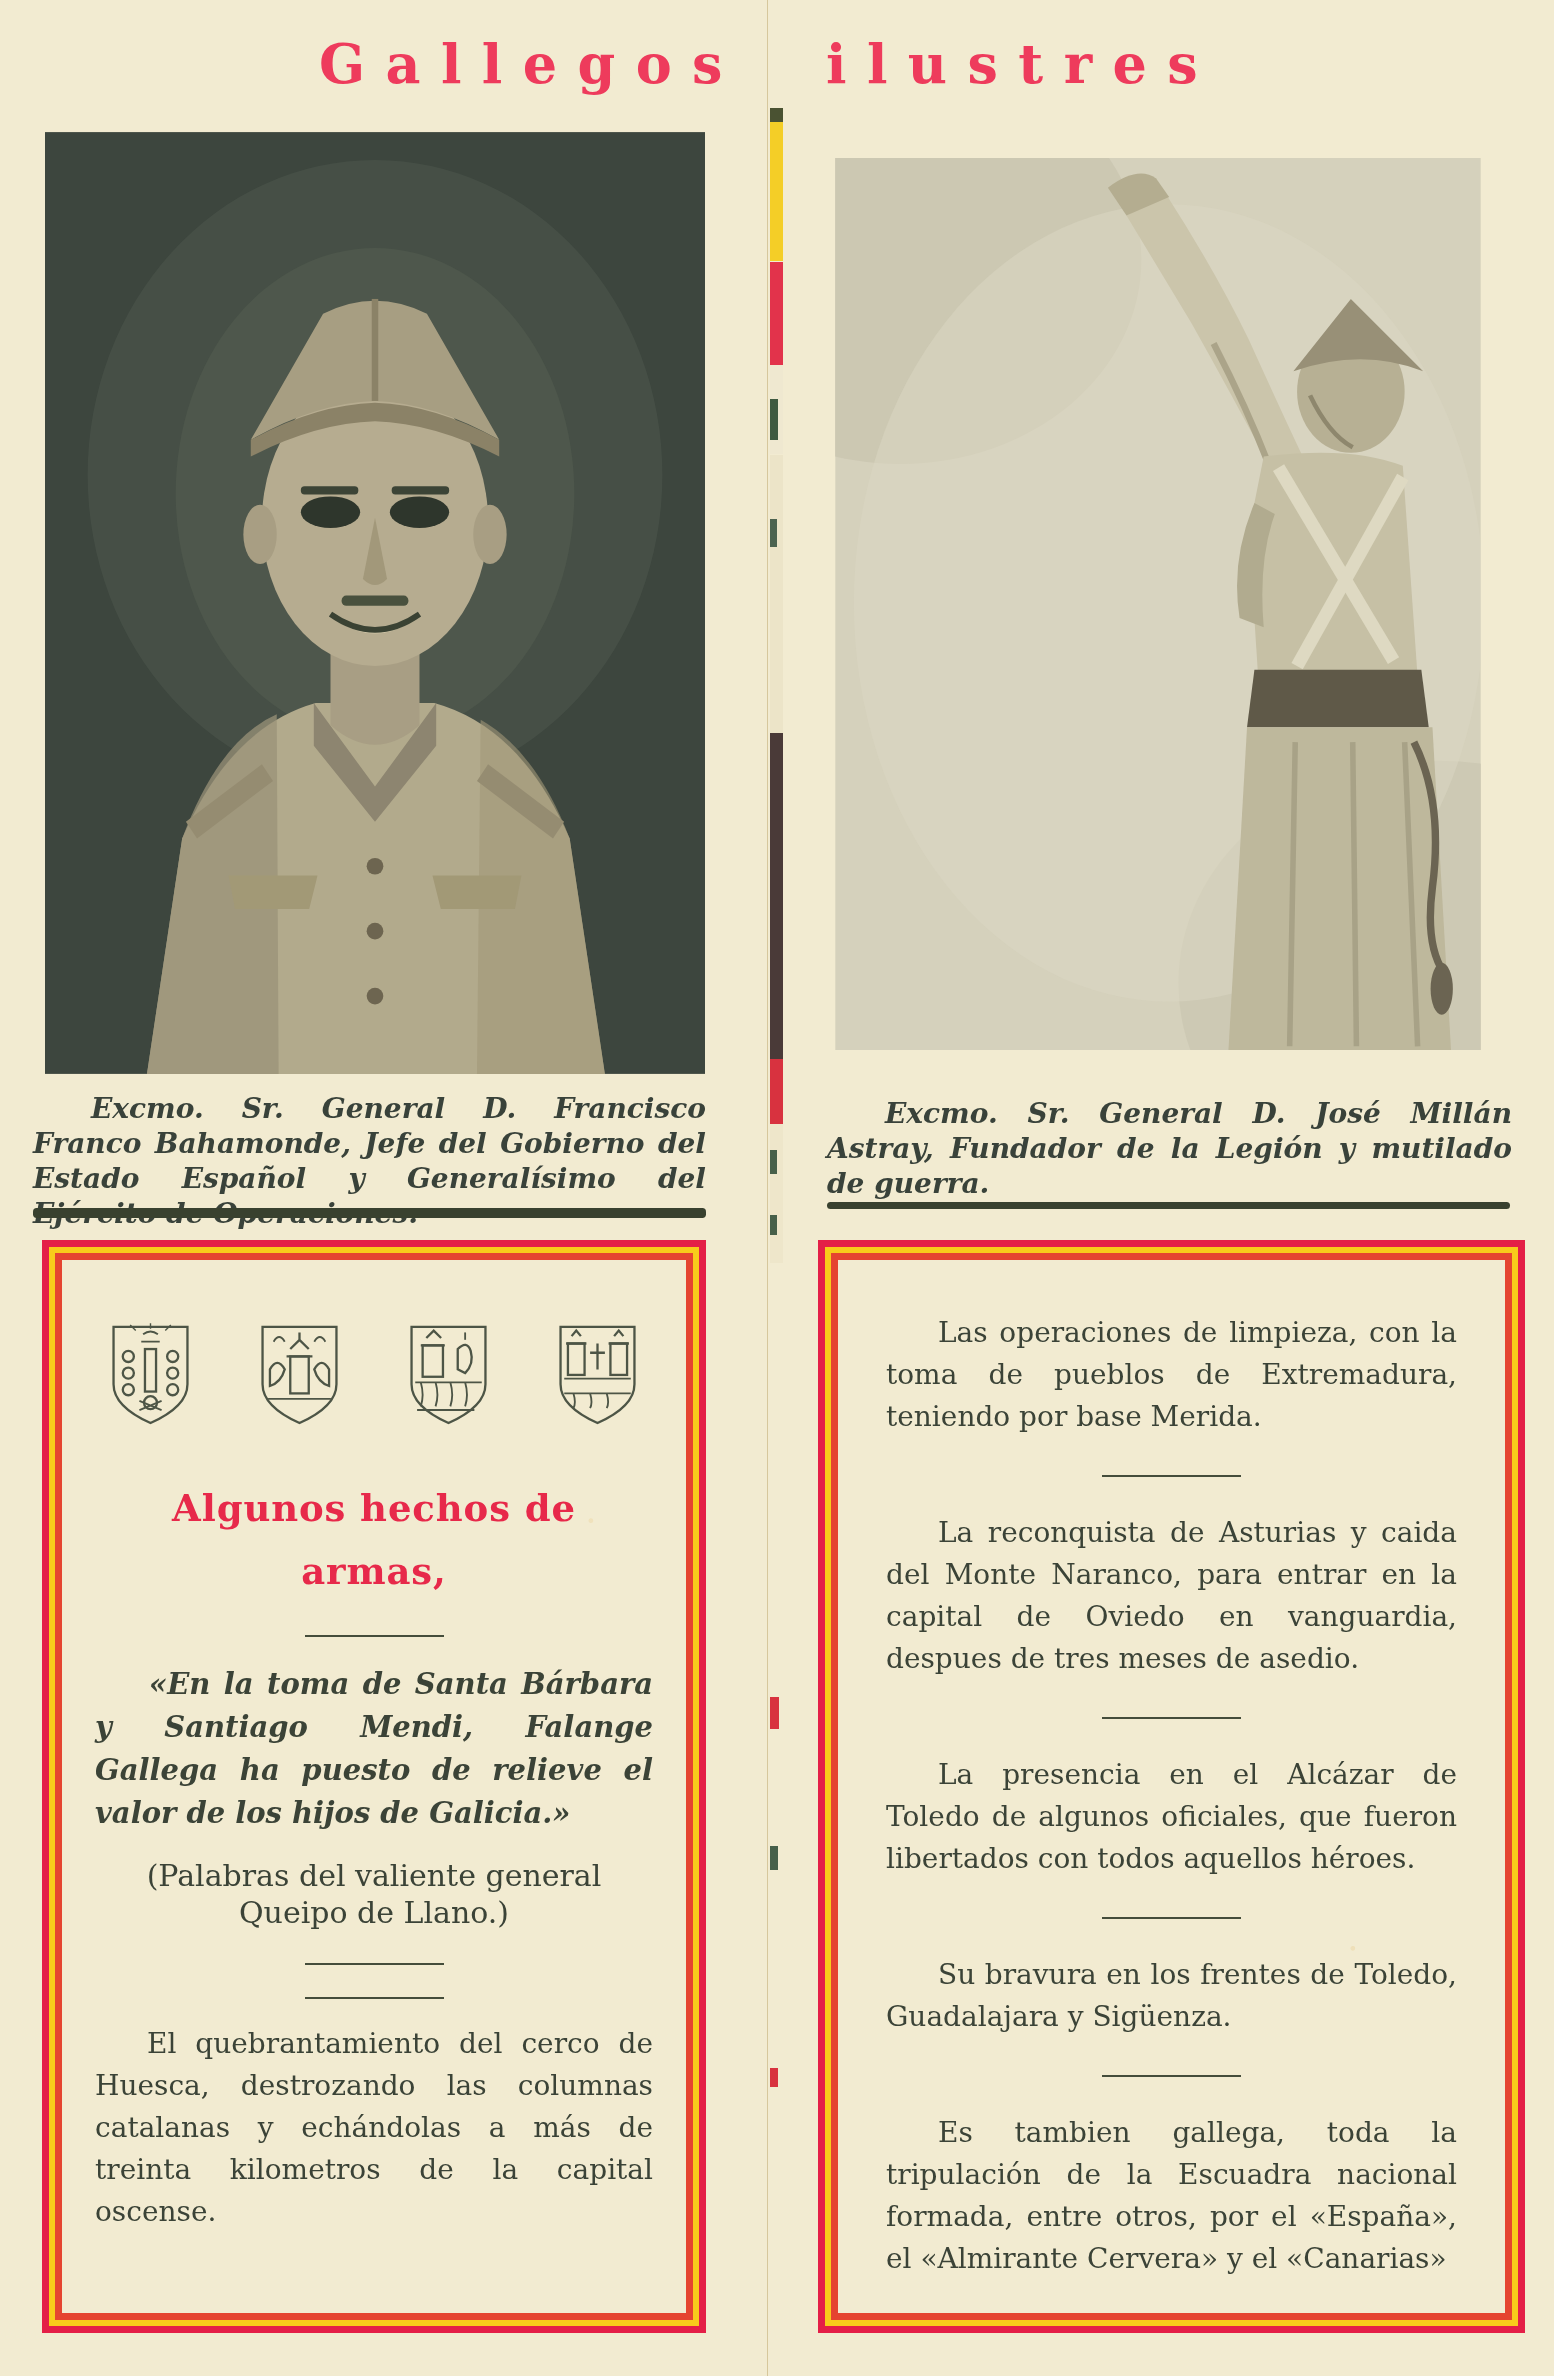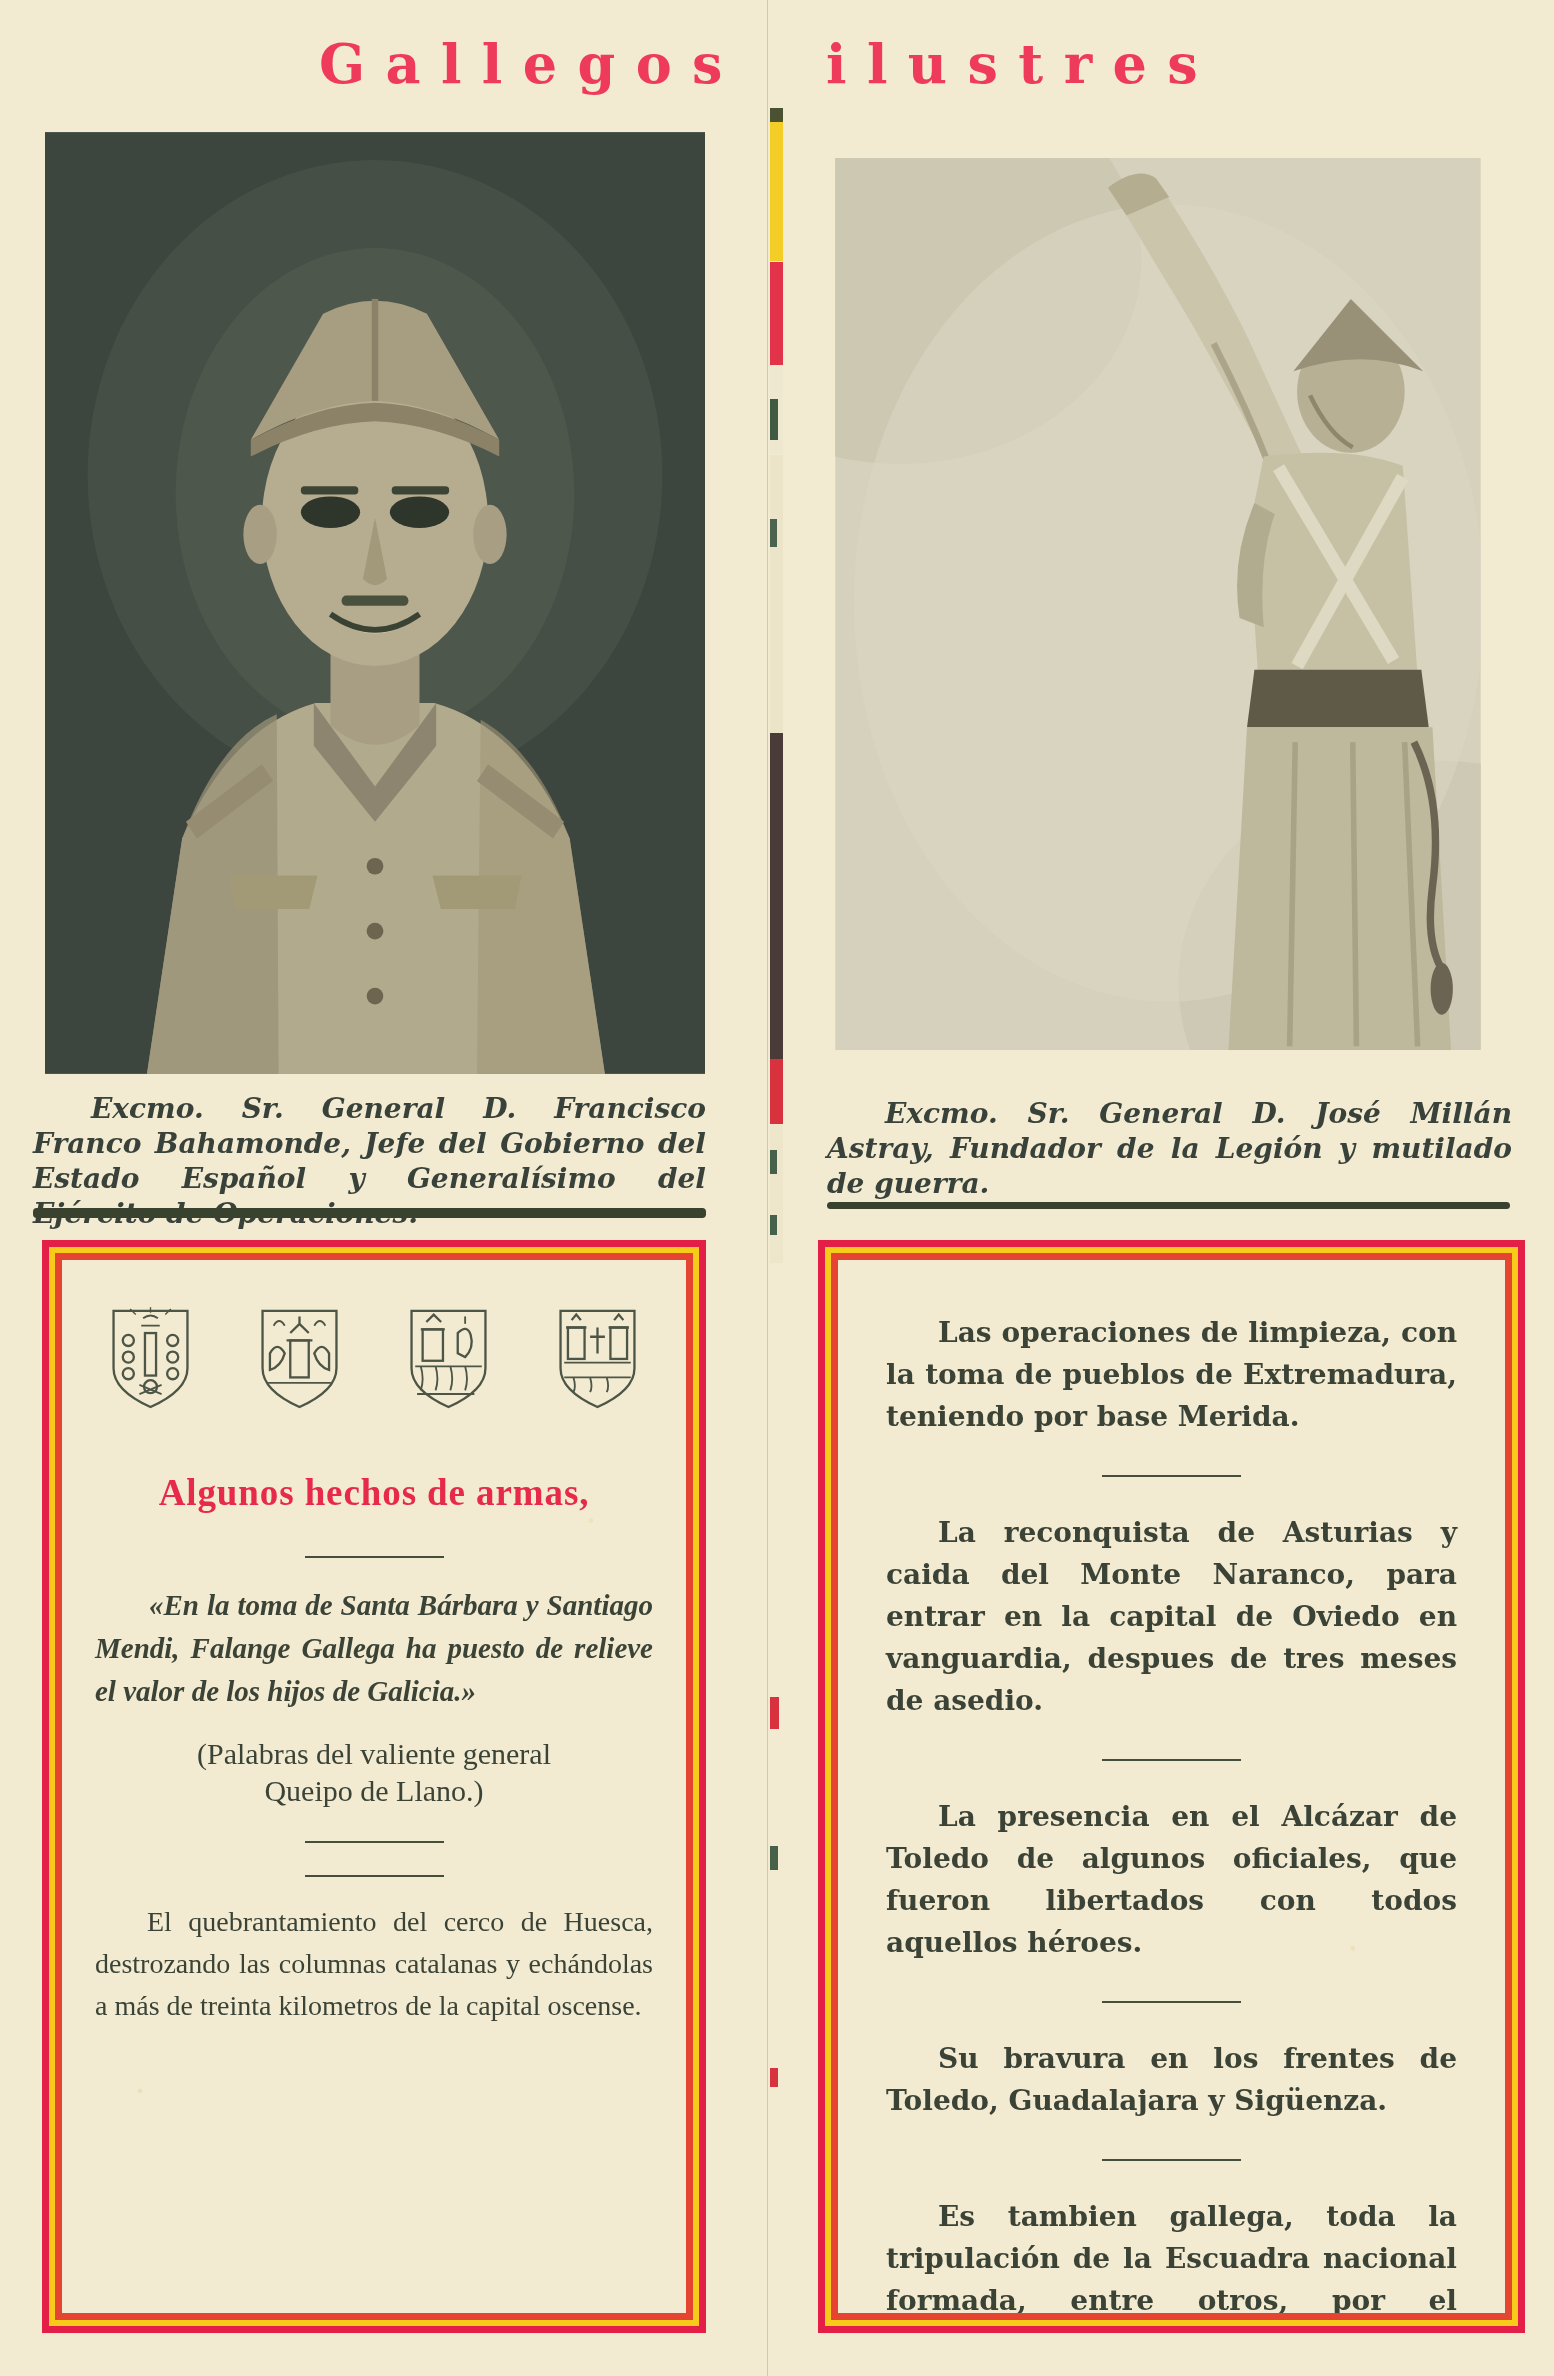--- a/index.html
+++ b/index.html
@@ -38,23 +38,23 @@
   #caption-right{left:827px;top:1096px;width:685px;}
   
   .heavy-rule{position:absolute;background:#39412f;border-radius:3.7px;}
   #rule-left{left:33px;top:1208px;width:673px;height:10.2px;}
   #rule-right{left:827px;top:1202px;width:683px;height:7.4px;}
   
   .panel{position:absolute;border:7.4px solid #e41f47;background:transparent;}
   .panel-mid{width:100%;height:100%;border:6.5px solid #f8cb1b;}
   .panel-inner{width:100%;height:100%;border:7.4px solid #e54430;overflow:hidden;}
   #panel-left{left:42px;top:1240px;width:664px;height:1093px;}
-  #panel-left .panel-inner{padding:0 33px;font-family:Liberation Serif, serif;}
+  #panel-left .panel-inner{padding:16px 33px;}
   #panel-right{left:818px;top:1240px;width:707px;height:1093px;}
-  #panel-right .panel-inner{padding:0 48px;font-weight:bold;}
+  #panel-right .panel-inner{padding:0 48px;}
   
   .shields-row{display:flex;justify-content:space-between;margin:45px 13px 0;}
   .shield{width:85px;height:106px;}
   .panel-heading{
     margin-top:50px;text-align:center;color:#e7294a;font-weight:bold;
     font-size:37px;line-height:63px;letter-spacing:0.9px;
   }
   .divider{width:139px;border:0;border-top:2.8px solid #454d3b;margin:32px auto 0;}
   .quote{
     margin:26px 0 0;font-weight:bold;font-style:italic;

